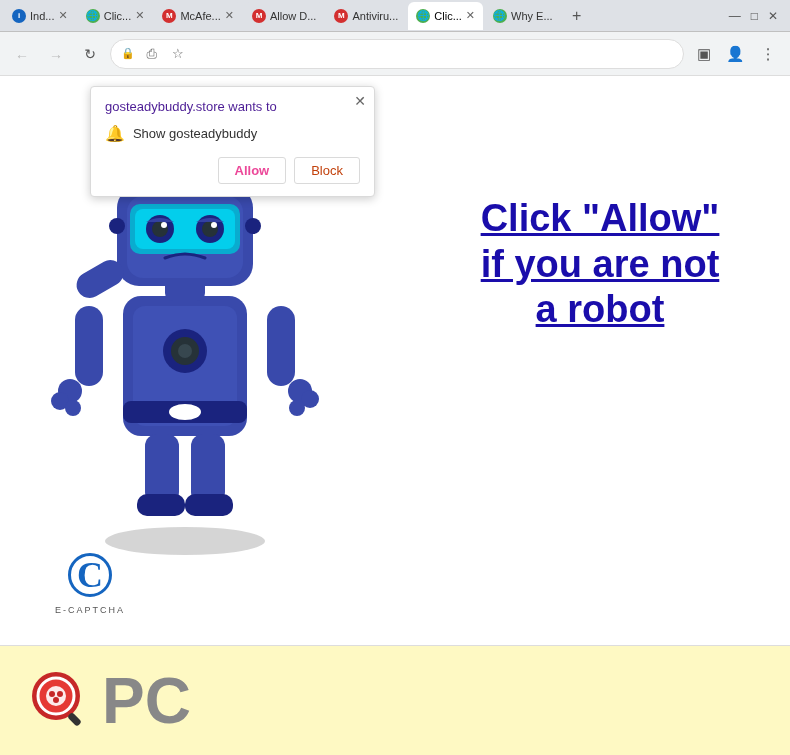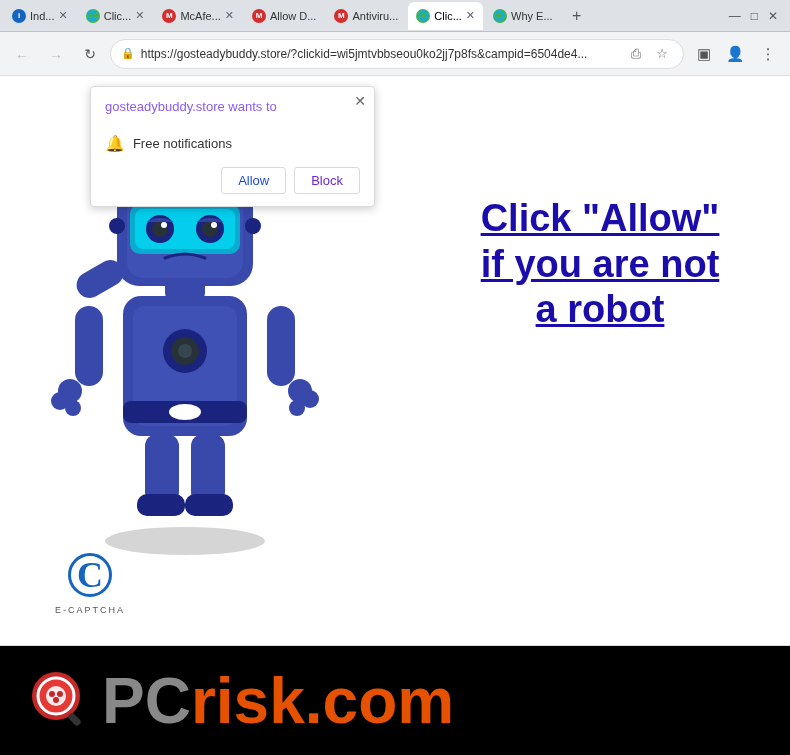--- a/index.html
+++ b/index.html
@@ -181,22 +181,22 @@
     .notif-close {
       position: absolute;
       top: 6px;
       right: 8px;
       font-size: 14px;
       color: #666;
       cursor: pointer;
     }
     .notif-title {
       font-size: 13px;
-      color: #8b5cf6;
-      margin-bottom: 20px;
+      color: #4c1d95;
+      margin-bottom: 10px;
     }
     .notif-permission {
       display: flex;
       align-items: center;
       gap: 8px;
       margin-bottom: 14px;
     }
     .bell-icon {
       font-size: 16px;
       color: #555;
@@ -214,26 +214,27 @@
       padding: 5px 16px;
       border-radius: 3px;
       font-size: 13px;
       cursor: pointer;
       border: 1px solid #dadada;
       background: #fff;
       color: #333;
     }
     .notif-btn.allow {
       background: #fff;
-      color: #1d4ed8;
+      color: #ec4899;
       border: 1px solid #dadada;
+      font-weight: bold;
     }
     .notif-btn.block {
       background: #fff;
-      color: #6d28d9;
+      color: #c2410c;
       border: 1px solid #dadada;
     }
 
     
     .robot-section {
       position: absolute;
       left: 45px;
       top: 30px;
       width: 310px;
       height: 480px;
@@ -264,21 +265,21 @@
       gap: 2px;
     }
 
     
     .pcrisk-bar {
       position: absolute;
       bottom: 0;
       left: 0;
       right: 0;
       height: 110px;
-      background: #000000;
+      background: #fef9c3;
       display: flex;
       align-items: center;
       padding: 0 30px;
       gap: 10px;
       border-top: 1px solid #ddd;
     }
 
     
     .fav-circle {
       width: 14px;
@@ -361,42 +362,41 @@
   </button>
   <button class="nav-btn disabled">
     <span>→</span>
   </button>
   <button class="nav-btn">
     <span>↻</span>
   </button>
 
   <div class="address-box">
     <span class="lock-icon">🔒</span>
-    <span class="address-text">https://gosteadybuddy.store/?clickid=wi5jmtvbbseou0ko2jj7p8fs&amp;campid=6504de4...</span>
     <div class="address-action-icons">
       <span class="addr-icon">⎙</span>
       <span class="addr-icon">☆</span>
     </div>
   </div>
 
   <div class="toolbar-icons">
     <span class="toolbar-icon">▣</span>
     <span class="toolbar-icon">👤</span>
     <span class="toolbar-icon">⋮</span>
   </div>
 </div>
 
 <div class="page-content">
 
   <div class="notif-popup">
     <span class="notif-close">✕</span>
     <div class="notif-title">gosteadybuddy.store wants to</div>
     <div class="notif-permission">
       <span class="bell-icon">🔔</span>
-      <span class="notif-perm-text">Free notifications</span>
+      <span class="notif-perm-text">Show gosteadybuddy</span>
     </div>
     <div class="notif-buttons">
       <button class="notif-btn allow">Allow</button>
       <button class="notif-btn block">Block</button>
     </div>
   </div>
 
   <div class="robot-section">
     <svg class="robot-svg" viewBox="0 0 280 460" xmlns="http://www.w3.org/2000/svg">
 
@@ -486,17 +486,16 @@
       <circle cx="26" cy="26" r="10" fill="#fff" opacity="0.9"></circle>
       <circle cx="22" cy="24" r="3" fill="#c62828"></circle>
       <circle cx="30" cy="24" r="3" fill="#c62828"></circle>
       <circle cx="26" cy="30" r="3" fill="#c62828"></circle>
 
       <circle cx="26" cy="26" r="18" fill="none" stroke="#fff" stroke-width="3"></circle>
     </svg>
 
     <div style="font-size:64px;font-weight:900;font-family:Arial Black,sans-serif;line-height:1;display:flex;align-items:baseline;">
       <span style="color:#888;">PC</span>
-        <span style="color:#e65100;">risk.com</span>
     </div>
   </div>
 
 </div>
 
 </body></html>

